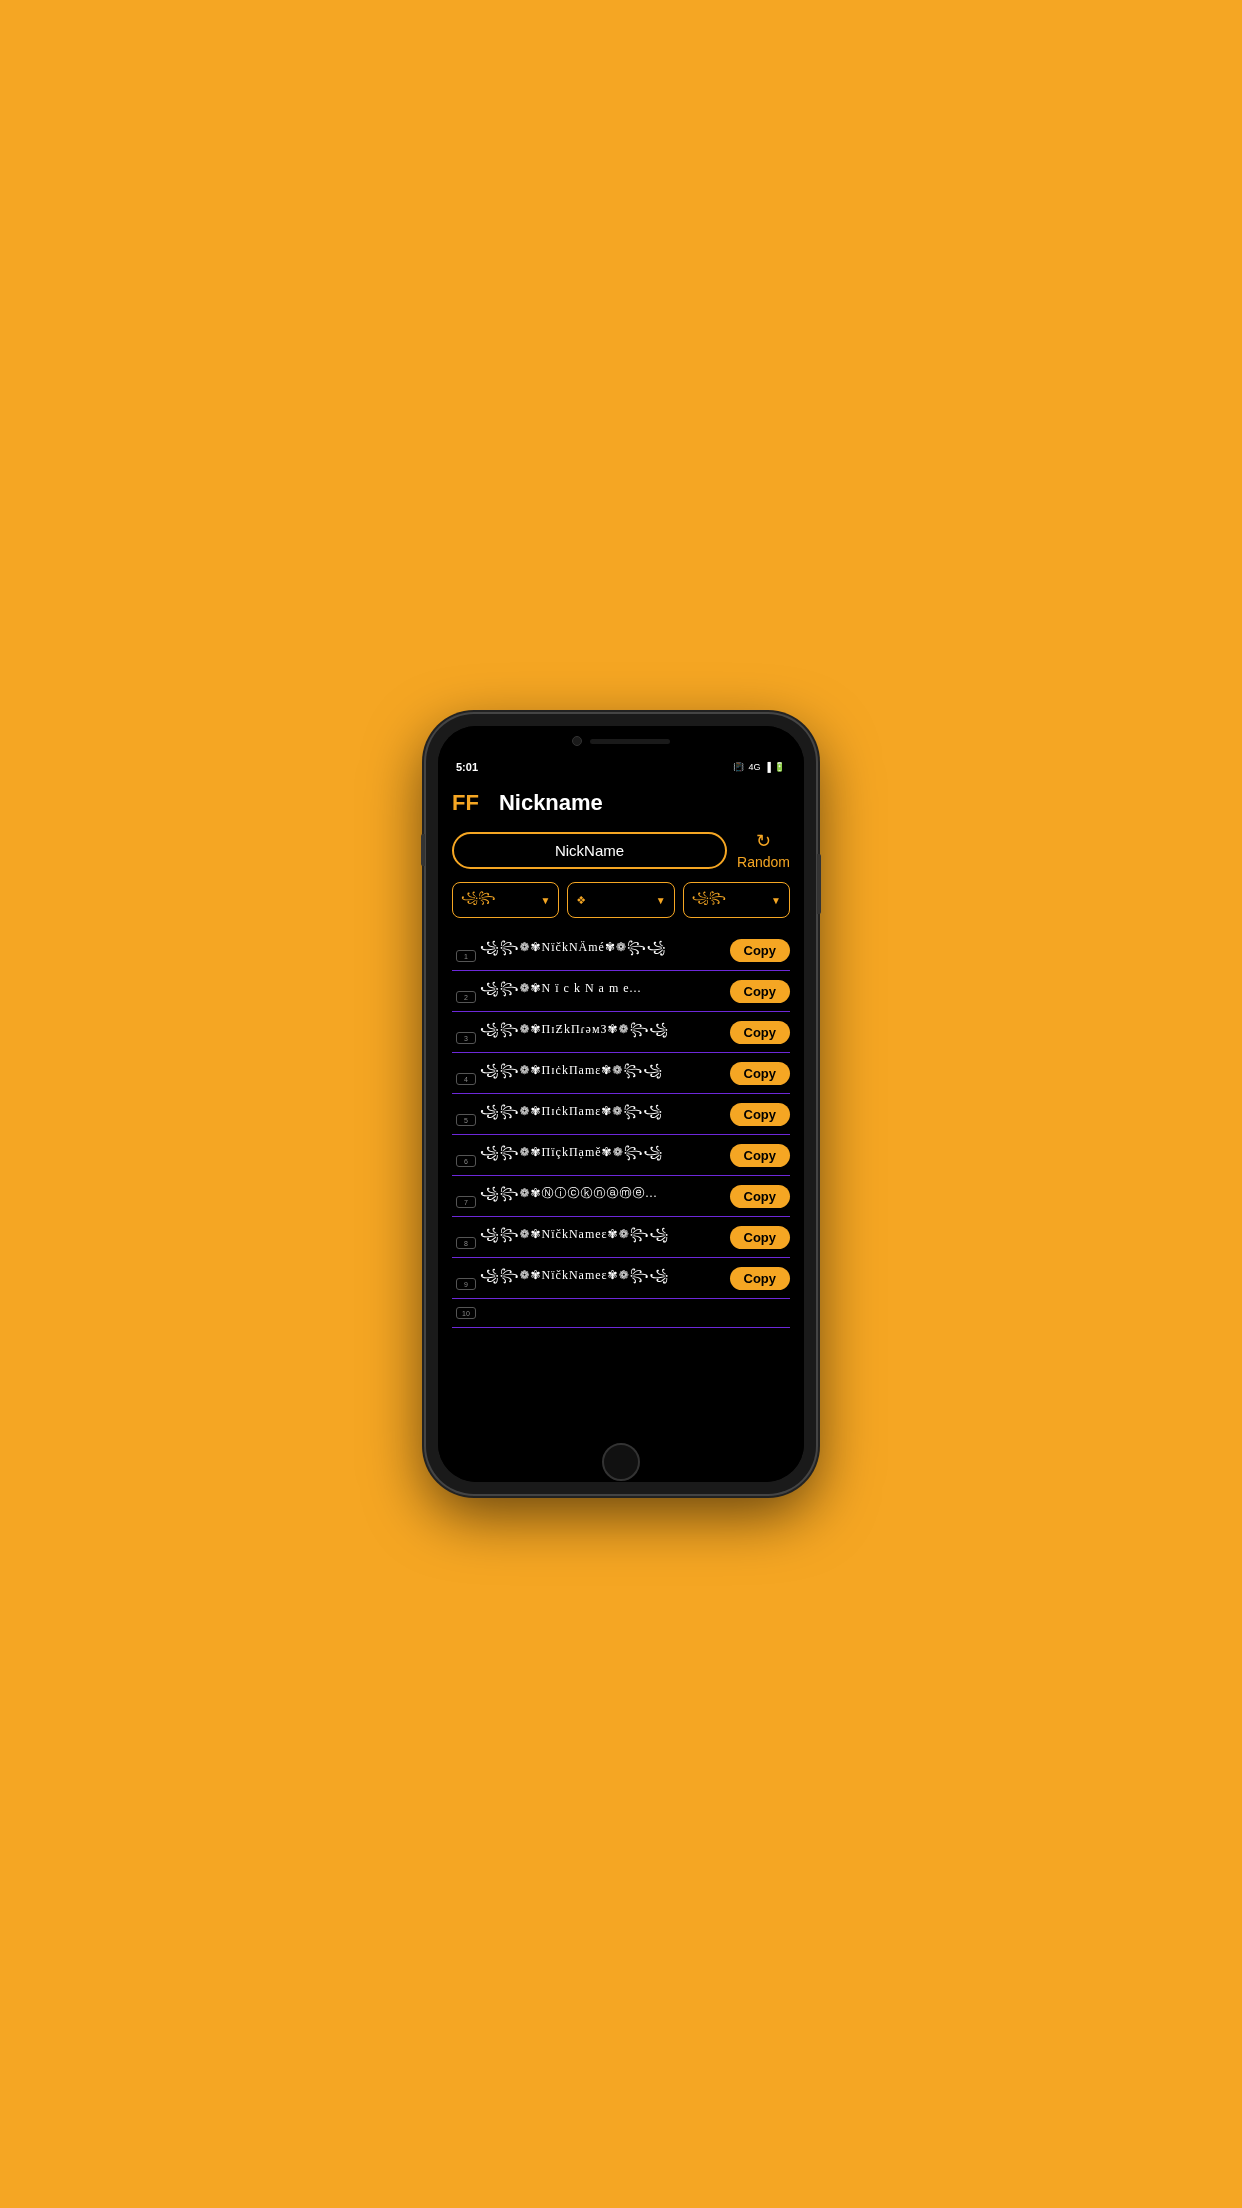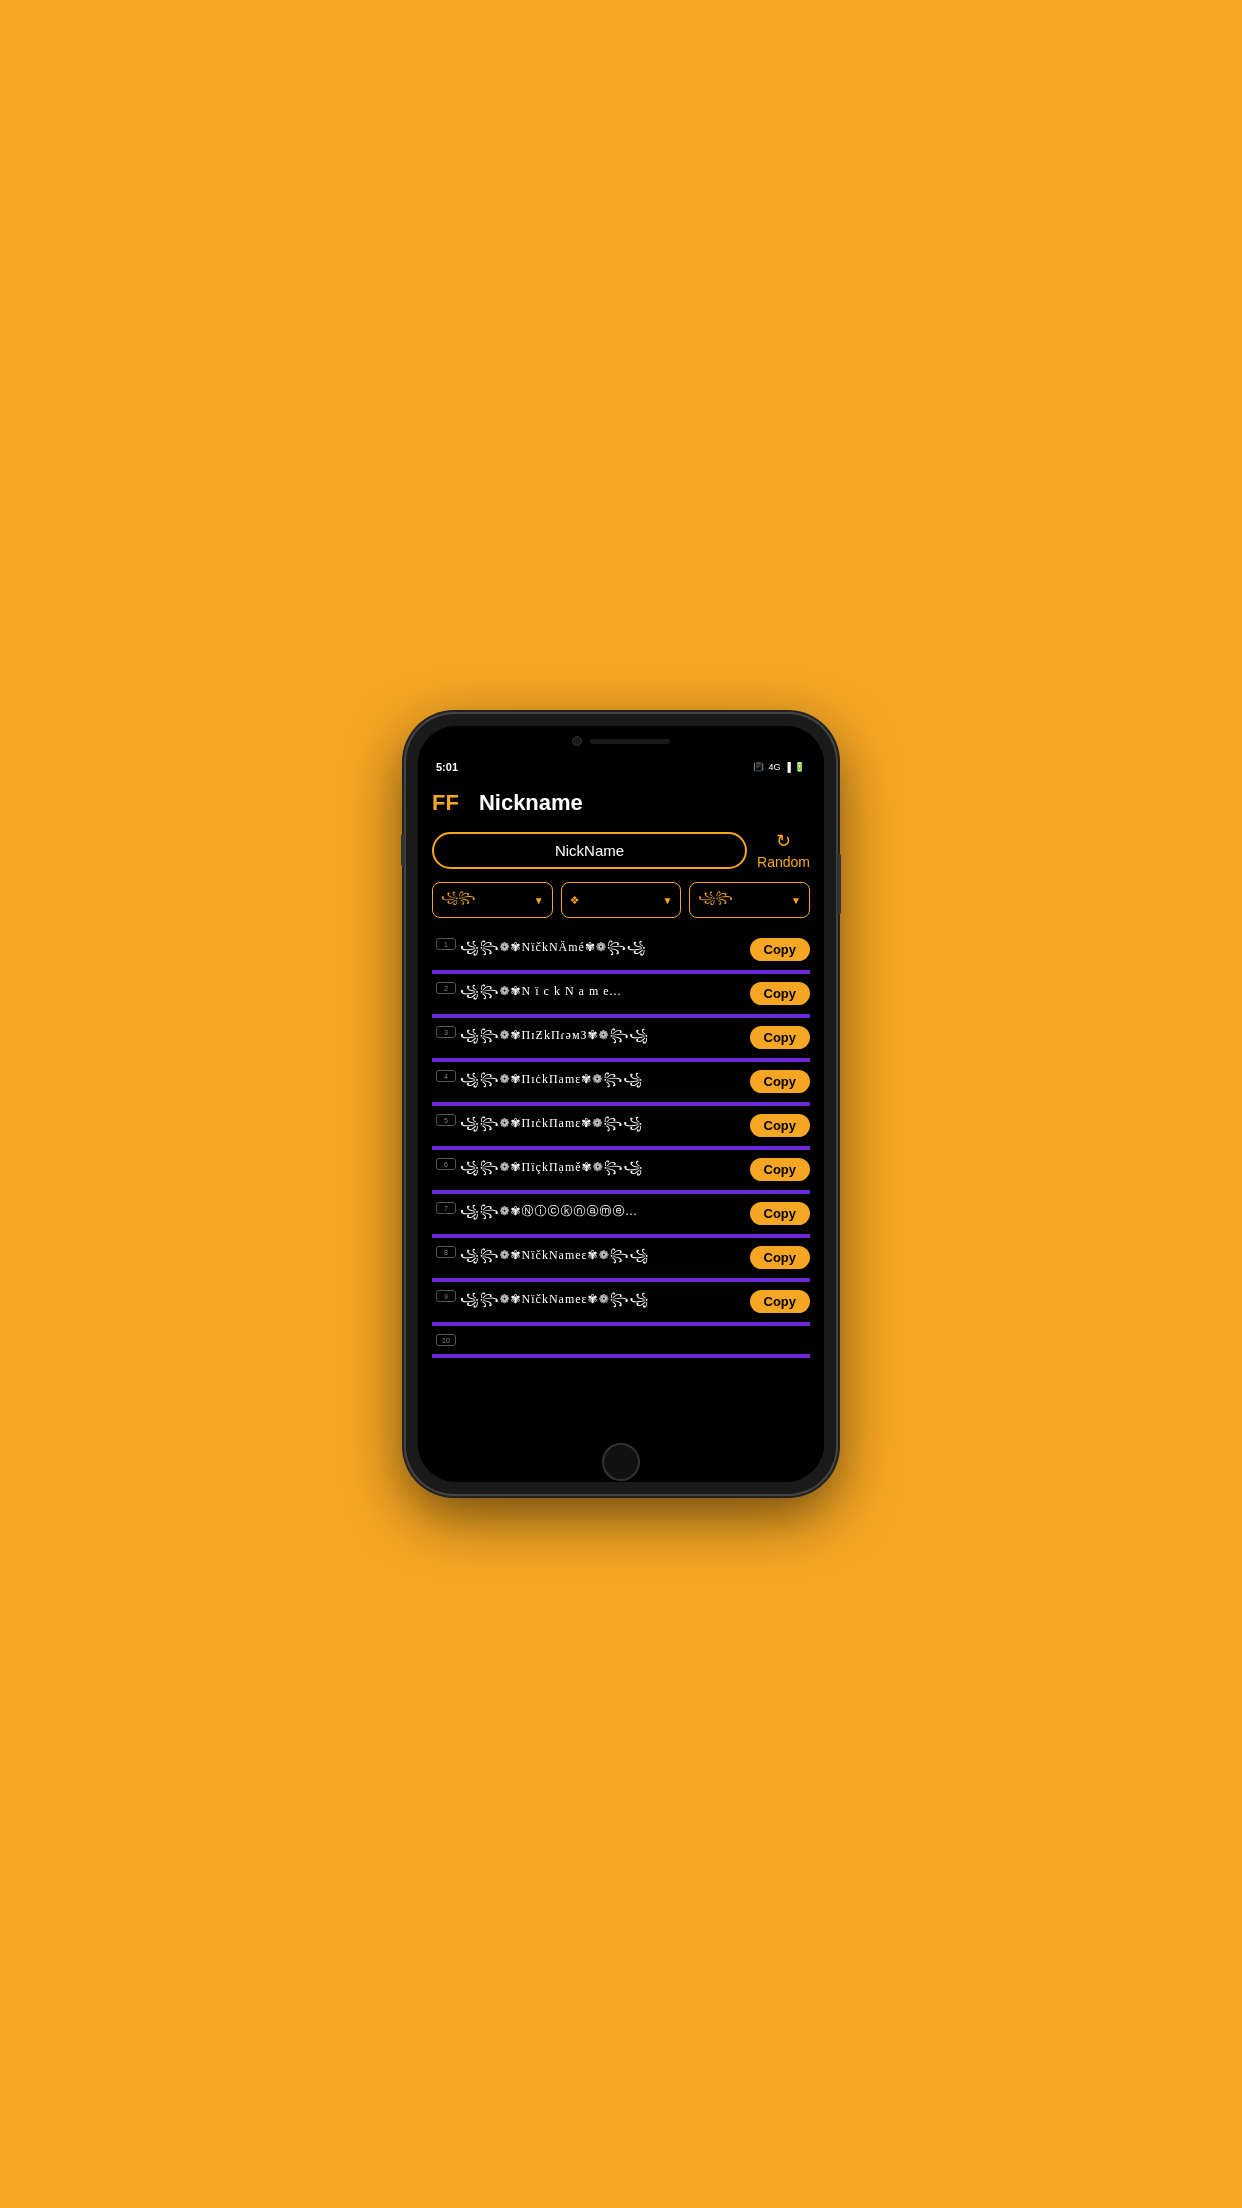--- a/index.html
+++ b/index.html
@@ -8,21 +8,21 @@
     body {
       background-color: #F5A623;
       display: flex;
       justify-content: center;
       align-items: center;
       min-height: 100vh;
       font-family: -apple-system, BlinkMacSystemFont, sans-serif;
     }
 
     .phone-outer {
-      width: 430px;
+      width: 390px;
       height: 780px;
       background: #1a1a1a;
       border-radius: 48px;
       padding: 12px;
       box-shadow: 0 0 0 2px #444, 0 0 0 4px #222, 0 20px 60px rgba(0,0,0,0.6);
       position: relative;
       display: flex;
       flex-direction: column;
     }
 
@@ -217,23 +217,23 @@
 
     
     .nickname-list {
       display: flex;
       flex-direction: column;
       gap: 0;
     }
 
     .nickname-item {
       display: flex;
-      align-items: flex-start;
+      align-items: flex-end;
       padding: 8px 0;
-      border-bottom: 4px solid #6d28d9;
+      border-bottom: 1px solid #6d28d9;
     }
 
     .item-number {
       width: 28px;
       flex-shrink: 0;
       display: flex;
       align-items: center;
       justify-content: center;
     }
 

